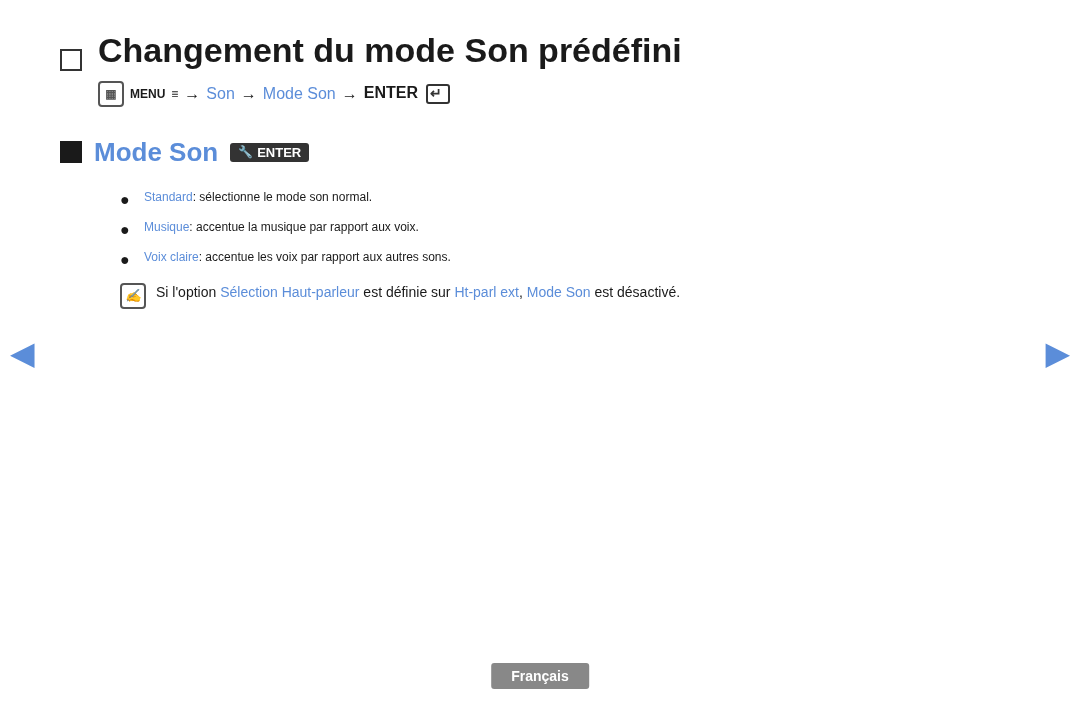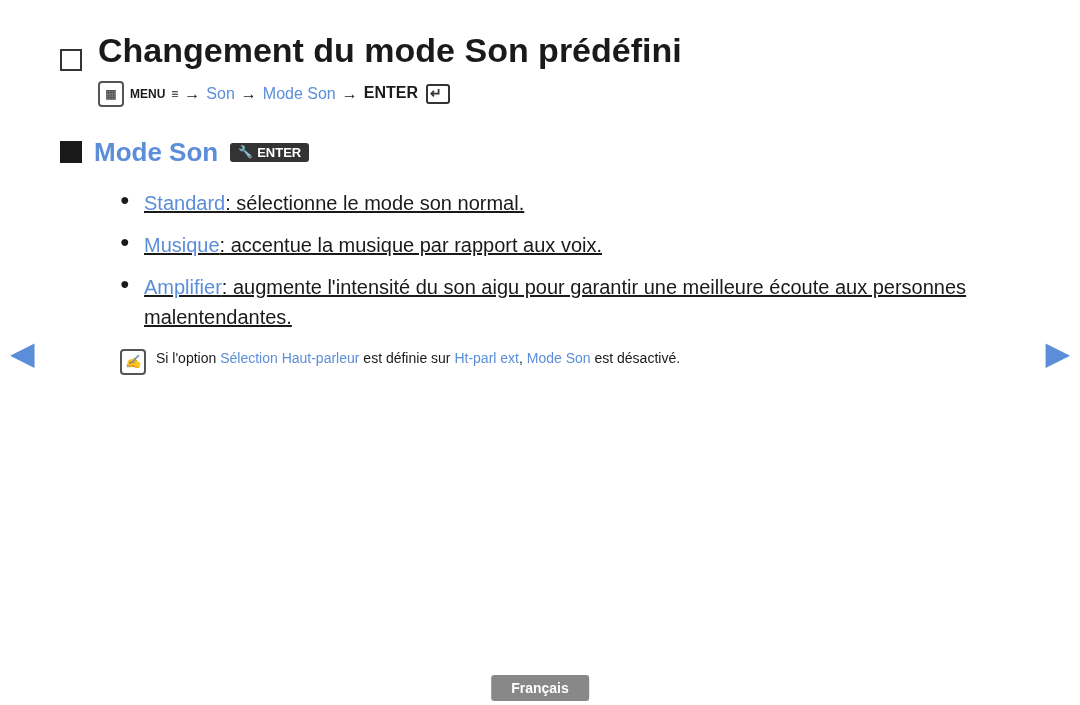--- a/index.html
+++ b/index.html
@@ -155,24 +155,23 @@
     .bullet-list {
       list-style: none;
       margin-left: 60px;
       margin-bottom: 16px;
     }
 
     .bullet-list li {
       position: relative;
       padding-left: 24px;
       margin-bottom: 12px;
-      font-size: 20px;
+      font-size: 12px;
       color: #1a1a1a;
       line-height: 1.5;
-      text-decoration: underline;
     }
 
     .bullet-list li::before {
       content: '●';
       position: absolute;
       left: 0;
       top: 0;
       color: #1a1a1a;
       font-size: 16px;
     }
@@ -232,21 +231,21 @@
       transform: translateY(-50%);
       font-size: 32px;
       color: #5b8dd9;
       cursor: pointer;
       user-select: none;
     }
 
     
     .language-badge {
       position: absolute;
-      bottom: 4px;
+      bottom: 16px;
       left: 50%;
       transform: translateX(-50%);
       background: #888;
       color: #fff;
       font-size: 14px;
       font-weight: bold;
       padding: 5px 20px;
       border-radius: 3px;
     }
   </style>
@@ -285,21 +284,21 @@
   </div>
 
   <ul class="bullet-list">
     <li>
       <span class="term">Standard</span><span>: sélectionne le mode son normal.</span>
     </li>
     <li>
       <span class="term">Musique</span><span>: accentue la musique par rapport aux voix.</span>
     </li>
     <li>
-      <span class="term">Amplifier</span><span>: augmente l'intensité du son aigu pour garantir une meilleure écoute aux personnes malentendantes.</span>
+      <span class="term">Voix claire</span><span>: accentue les voix par rapport aux autres sons.</span>
     </li>
   </ul>
 
   <div class="note-section">
     <span class="note-icon">✍</span>
     <p class="note-text">
       <span>Si l'option </span><span class="term">Sélection Haut-parleur</span><span> est définie sur </span><span class="term">Ht-parl ext</span><span>, </span><span class="term">Mode Son</span><span> est désactivé.</span>
     </p>
   </div>
 </div>

